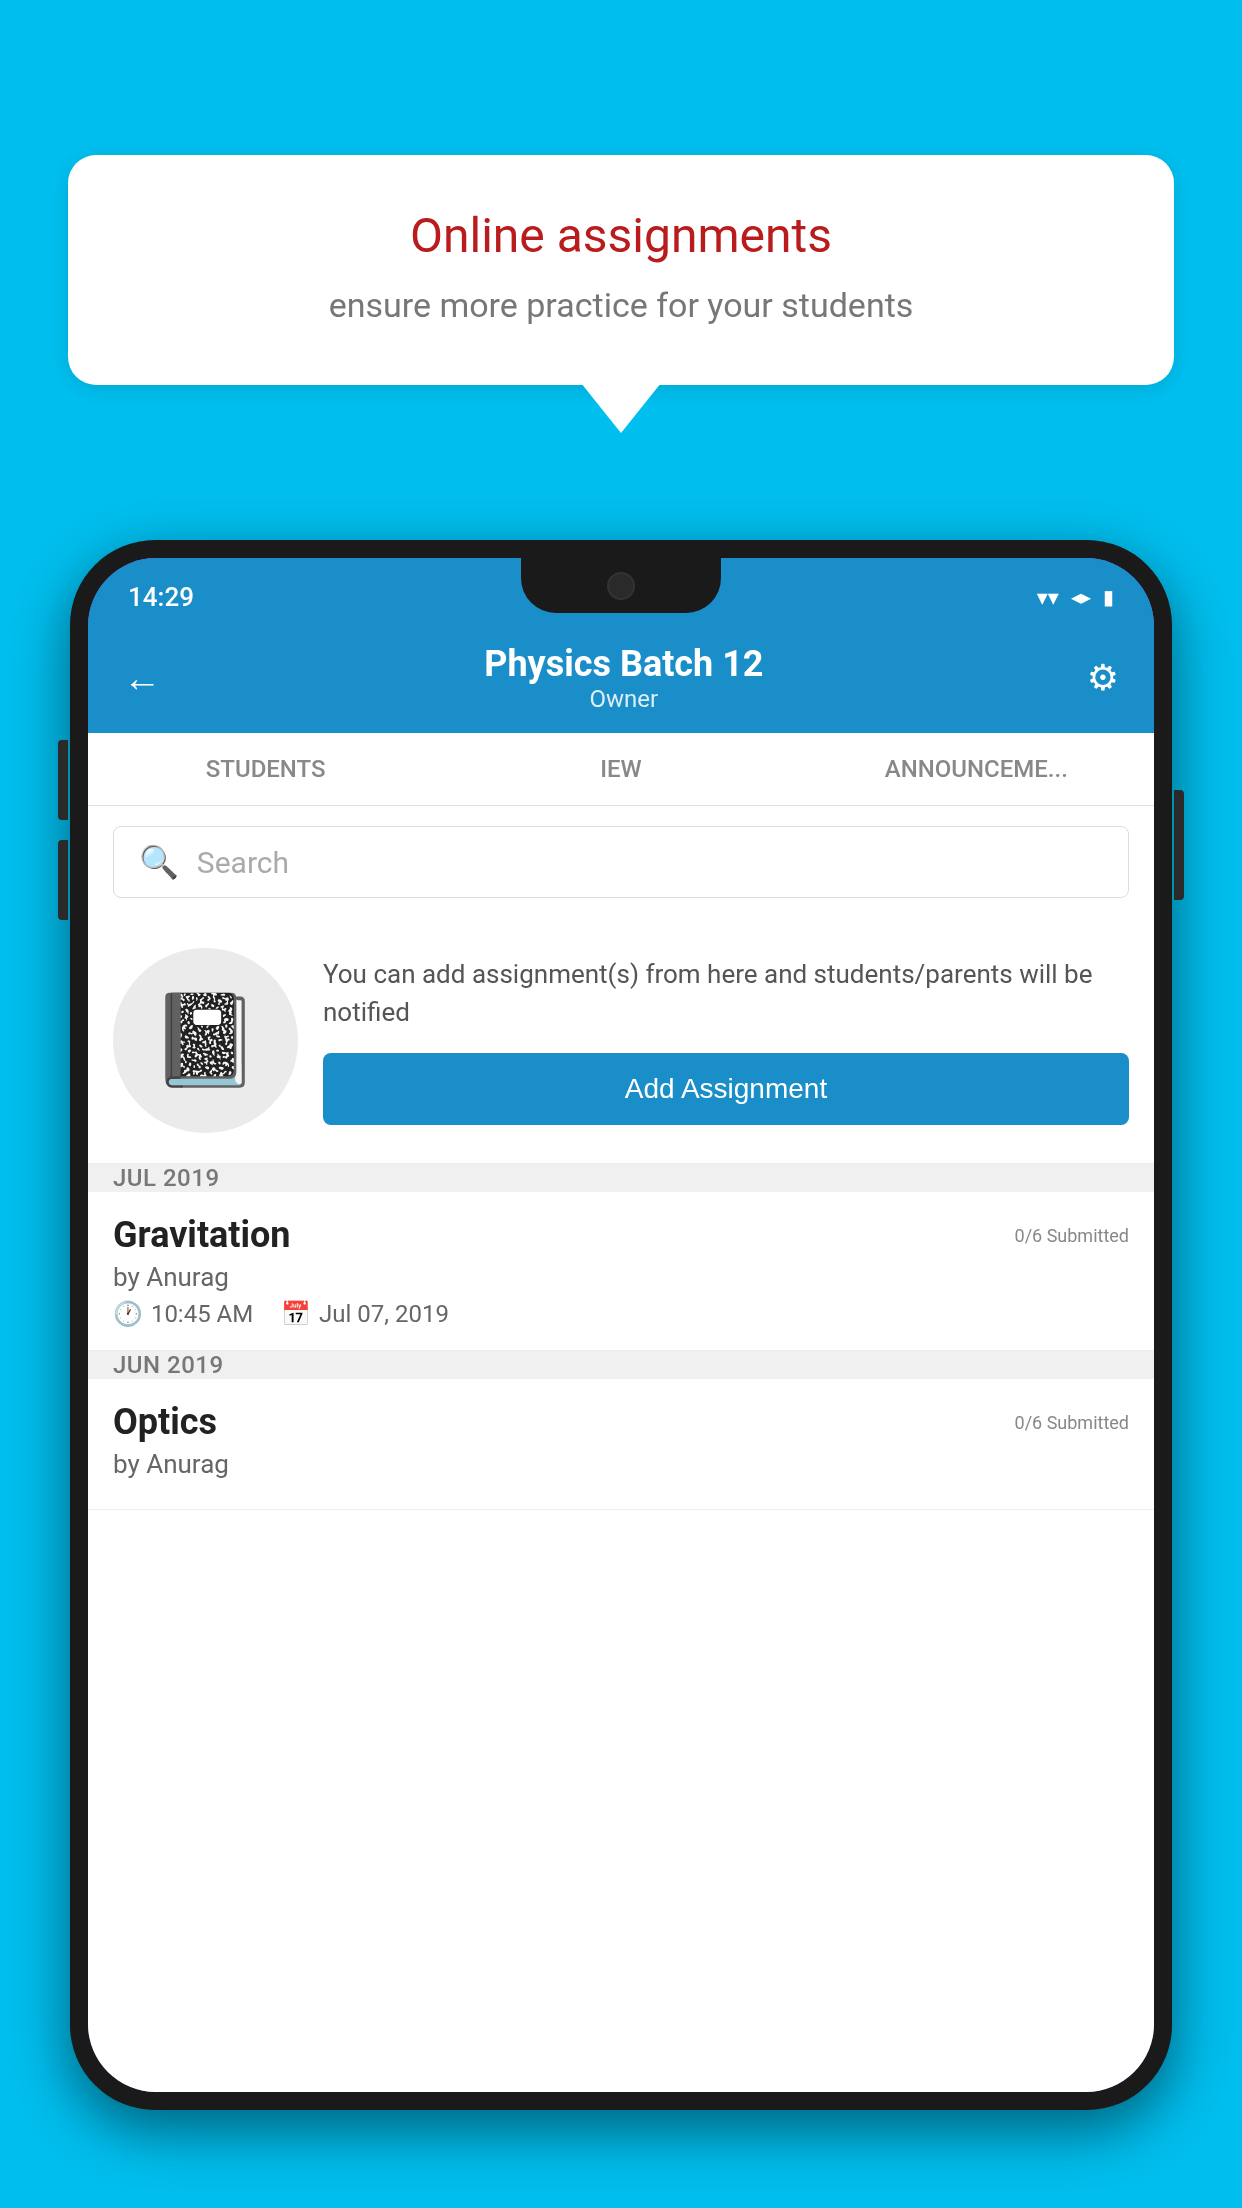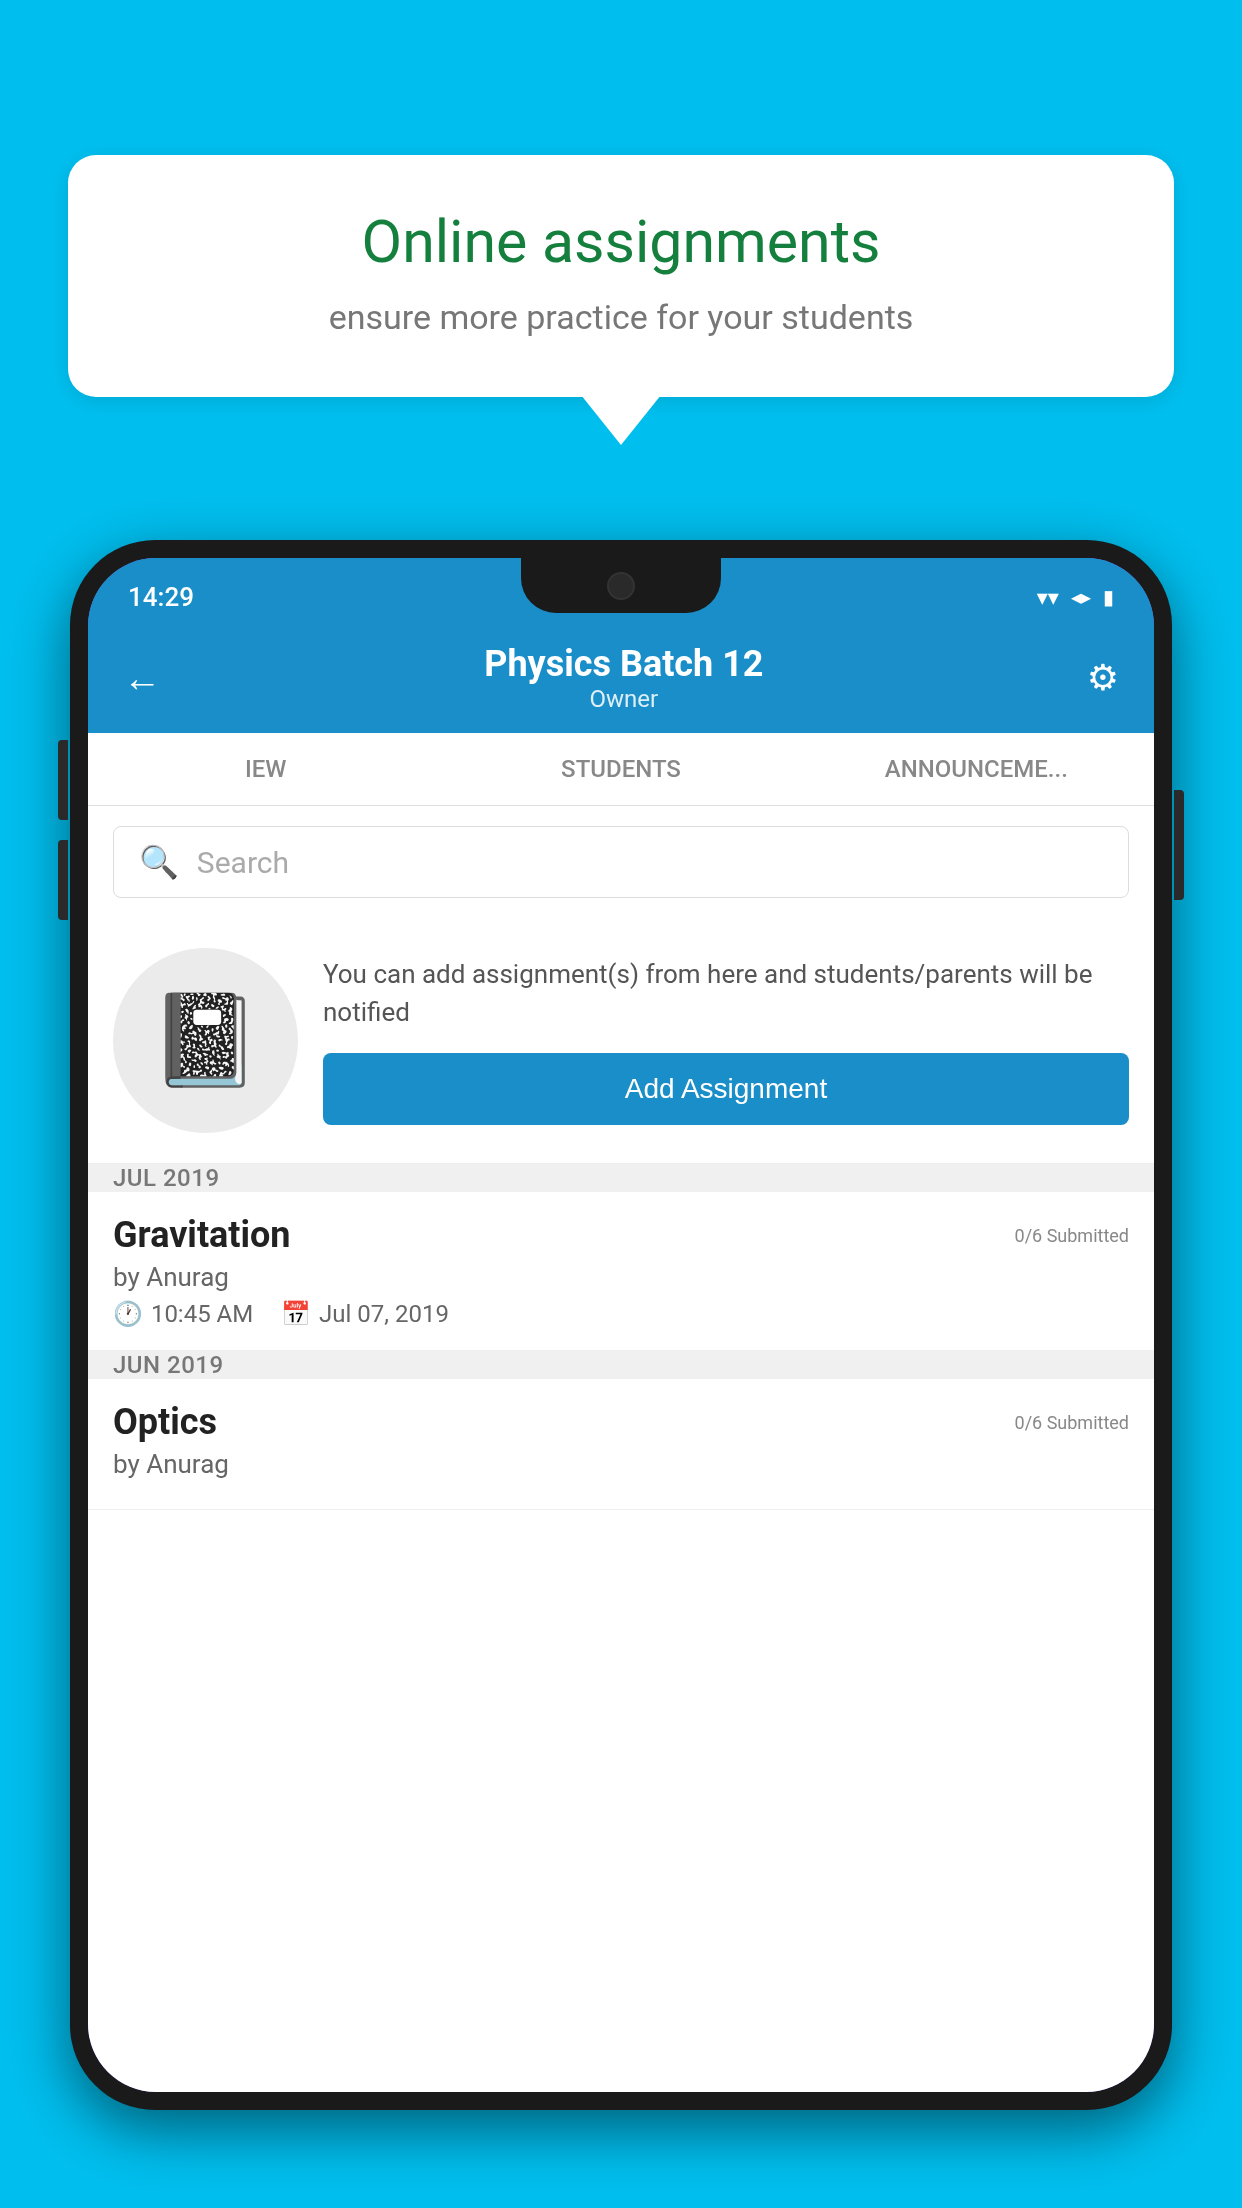--- a/index.html
+++ b/index.html
@@ -38,23 +38,23 @@
       left: 50%;
       transform: translateX(-50%);
       width: 0;
       height: 0;
       border-left: 40px solid transparent;
       border-right: 40px solid transparent;
       border-top: 50px solid white;
     }
 
     .speech-bubble-title {
-      font-size: 59px;
+      font-size: 48px;
       font-weight: 400;
-      color: #15803d;
+      color: #b91c1c;
       margin-bottom: 22px;
       line-height: 1.1;
     }
 
     .speech-bubble-subtitle {
       font-size: 34px;
       color: #777;
       font-weight: 400;
     }
 
@@ -418,22 +418,22 @@
       <div class="app-toolbar">
         <span class="toolbar-back">←</span>
         <div class="toolbar-center">
           <div class="toolbar-title">Physics Batch 12</div>
           <div class="toolbar-subtitle">Owner</div>
         </div>
         <span class="toolbar-settings">⚙</span>
       </div>
 
       <div class="tabs-bar">
+        <div class="tab-item">STUDENTS</div>
         <div class="tab-item">IEW</div>
-        <div class="tab-item">STUDENTS</div>
         <div class="tab-item">ANNOUNCEME...</div>
       </div>
 
       <div class="content-area">
 
         <div class="search-container">
           <div class="search-box">
             <span class="search-icon-svg">🔍</span>
             <span class="search-placeholder">Search</span>
           </div>

